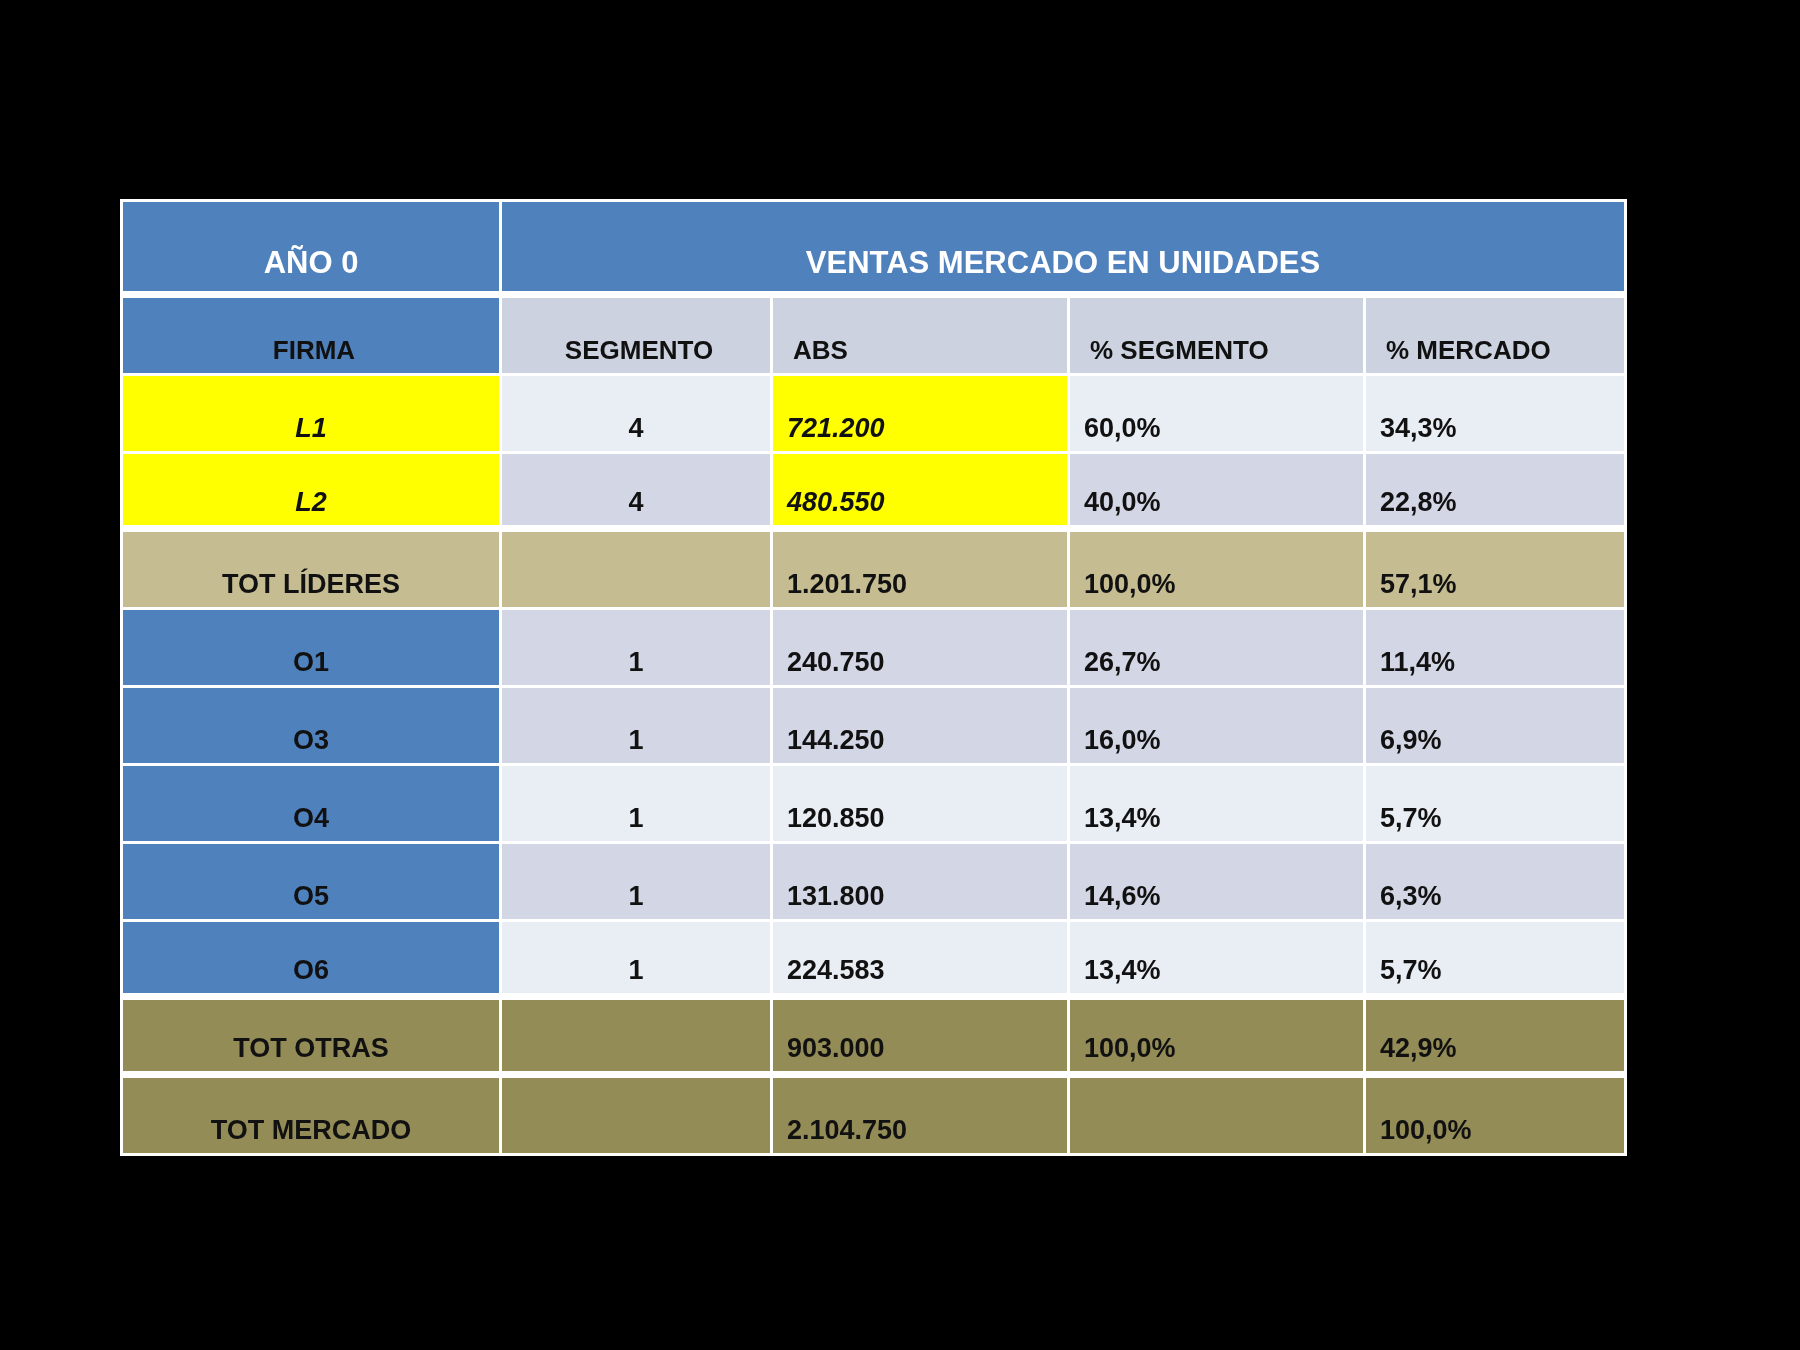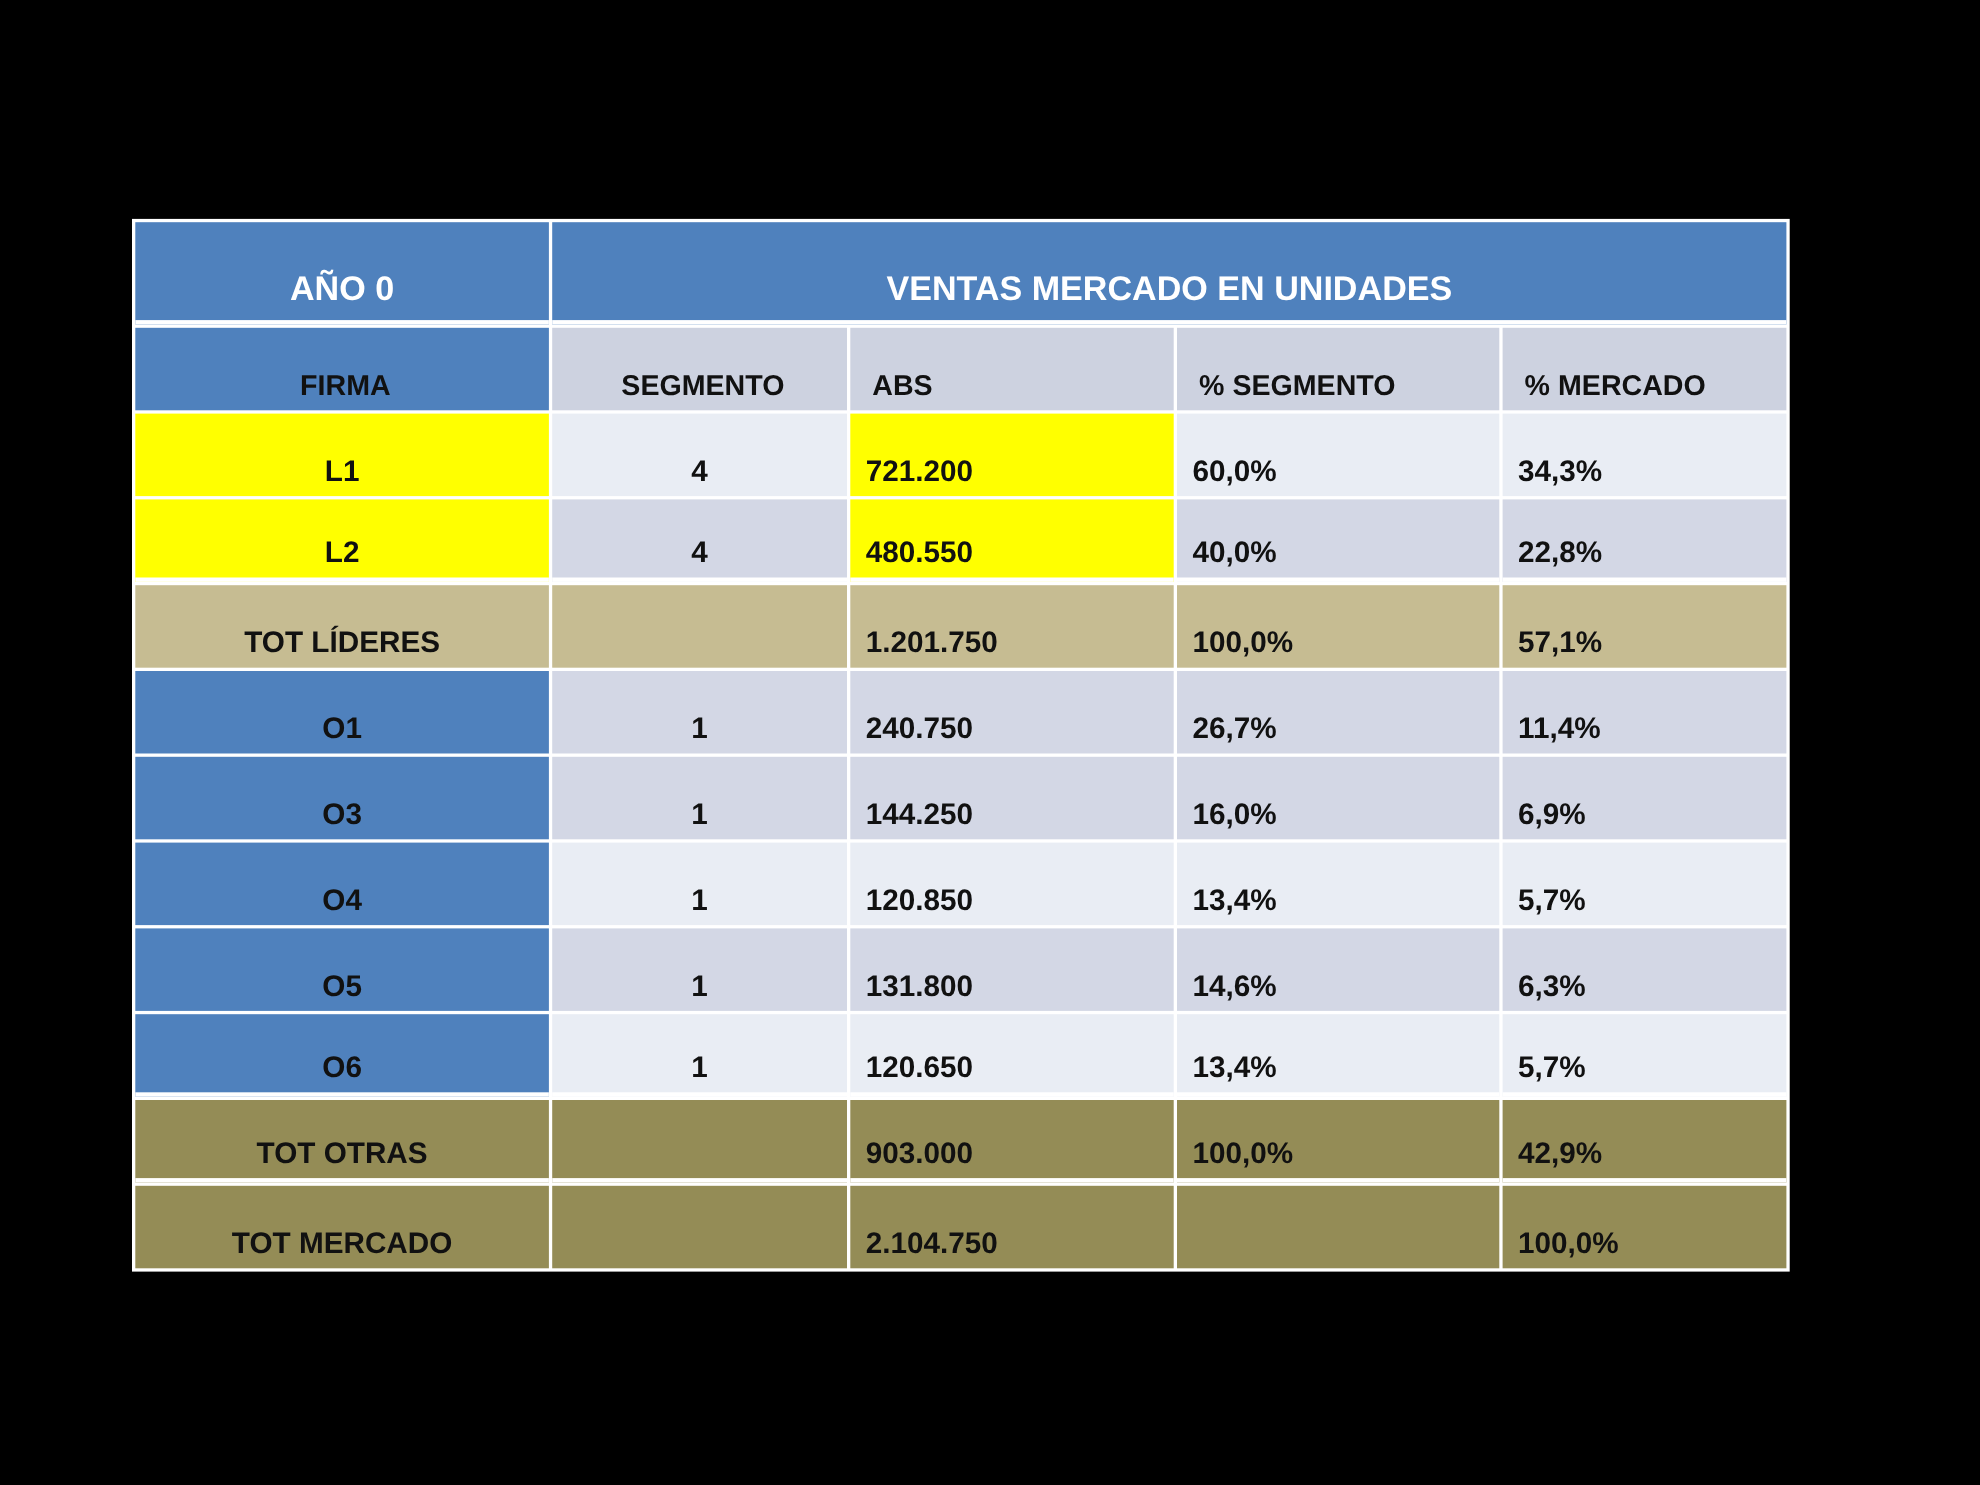--- a/index.html
+++ b/index.html
@@ -28,21 +28,21 @@
   tr.title-row td { font-size:31px; height:70px; border-bottom:4px solid var(--border-white,#fff); padding-bottom:12px; }
   tr.hdr-row td { font-size:26px;padding-left:20px; }
   tr { height:69px; }
   .bb { border-bottom:4px solid var(--border-white, #ffffff); }
   .c-blue   { background:var(--header-blue, #4f81bd); }
   .c-hdr    { background:var(--header-lavender, #cdd2e0); }
   .c-light  { background:var(--row-light, #e9edf4); }
   .c-dark   { background:var(--row-dark, #d3d7e5); }
   .c-khaki  { background:var(--khaki, #c6bc92); }
   .c-olive  { background:var(--olive, #948c56); }
-  .c-yellow { background:var(--yellow, #ffff00); }
+  .c-yellow { background:var(--yellow, #ffff00);font-style:italic; }
   .t-white  { color:var(--text-white, #ffffff); }
   .al-c { text-align:center; }
   .al-r { text-align:left; }
 </style>
 </head>
 <body>
 
 <div class="stage">
   <table class="sales">
     <colgroup>
@@ -120,21 +120,21 @@
       <td class="c-blue al-c">O5</td>
       <td class="c-dark al-c">1</td>
       <td class="c-dark al-r">131.800</td>
       <td class="c-dark al-r">14,6%</td>
       <td class="c-dark al-r">6,3%</td>
     </tr>
 
     <tr>
       <td class="c-blue al-c bb">O6</td>
       <td class="c-light al-c bb">1</td>
-      <td class="c-light al-r bb">120.650</td>
+      <td class="c-light al-r bb">224.583</td>
       <td class="c-light al-r bb">13,4%</td>
       <td class="c-light al-r bb">5,7%</td>
     </tr>
 
     <tr>
       <td class="c-olive al-c bb">TOT OTRAS</td>
       <td class="c-olive al-c bb"></td>
       <td class="c-olive al-r bb">903.000</td>
       <td class="c-olive al-r bb">100,0%</td>
       <td class="c-olive al-r bb">42,9%</td>

